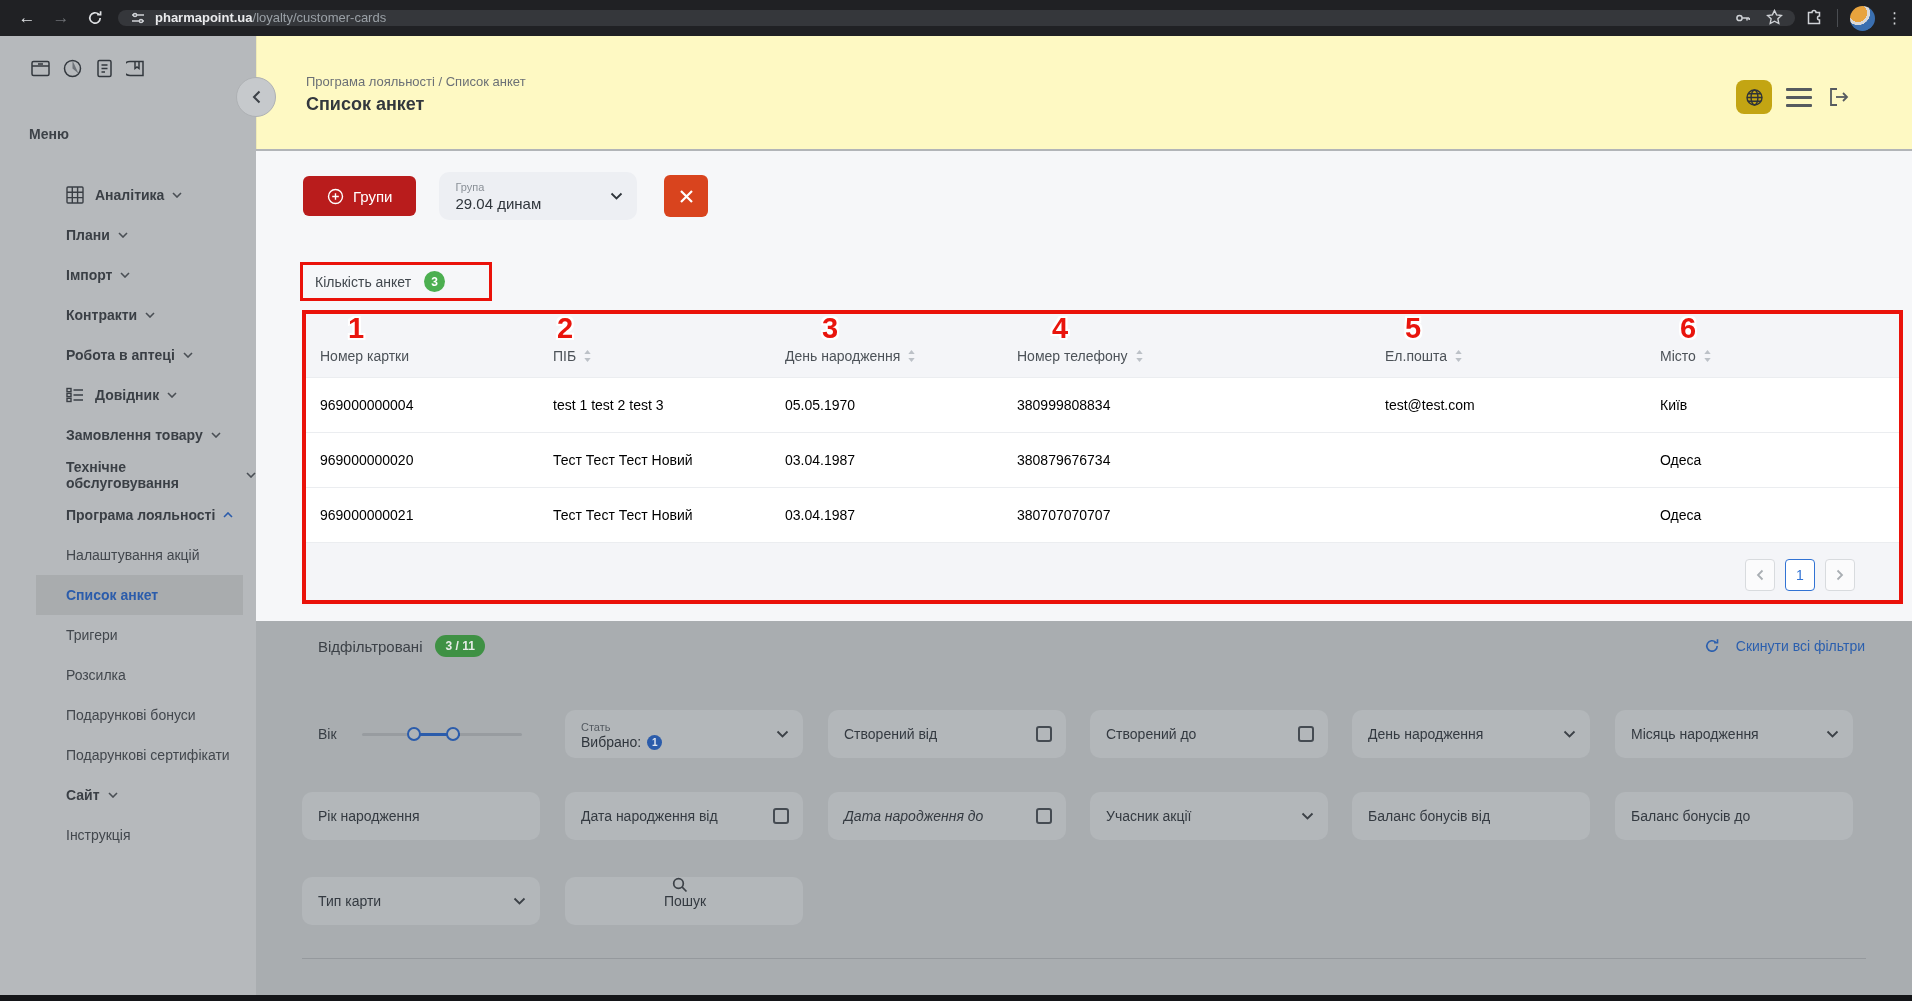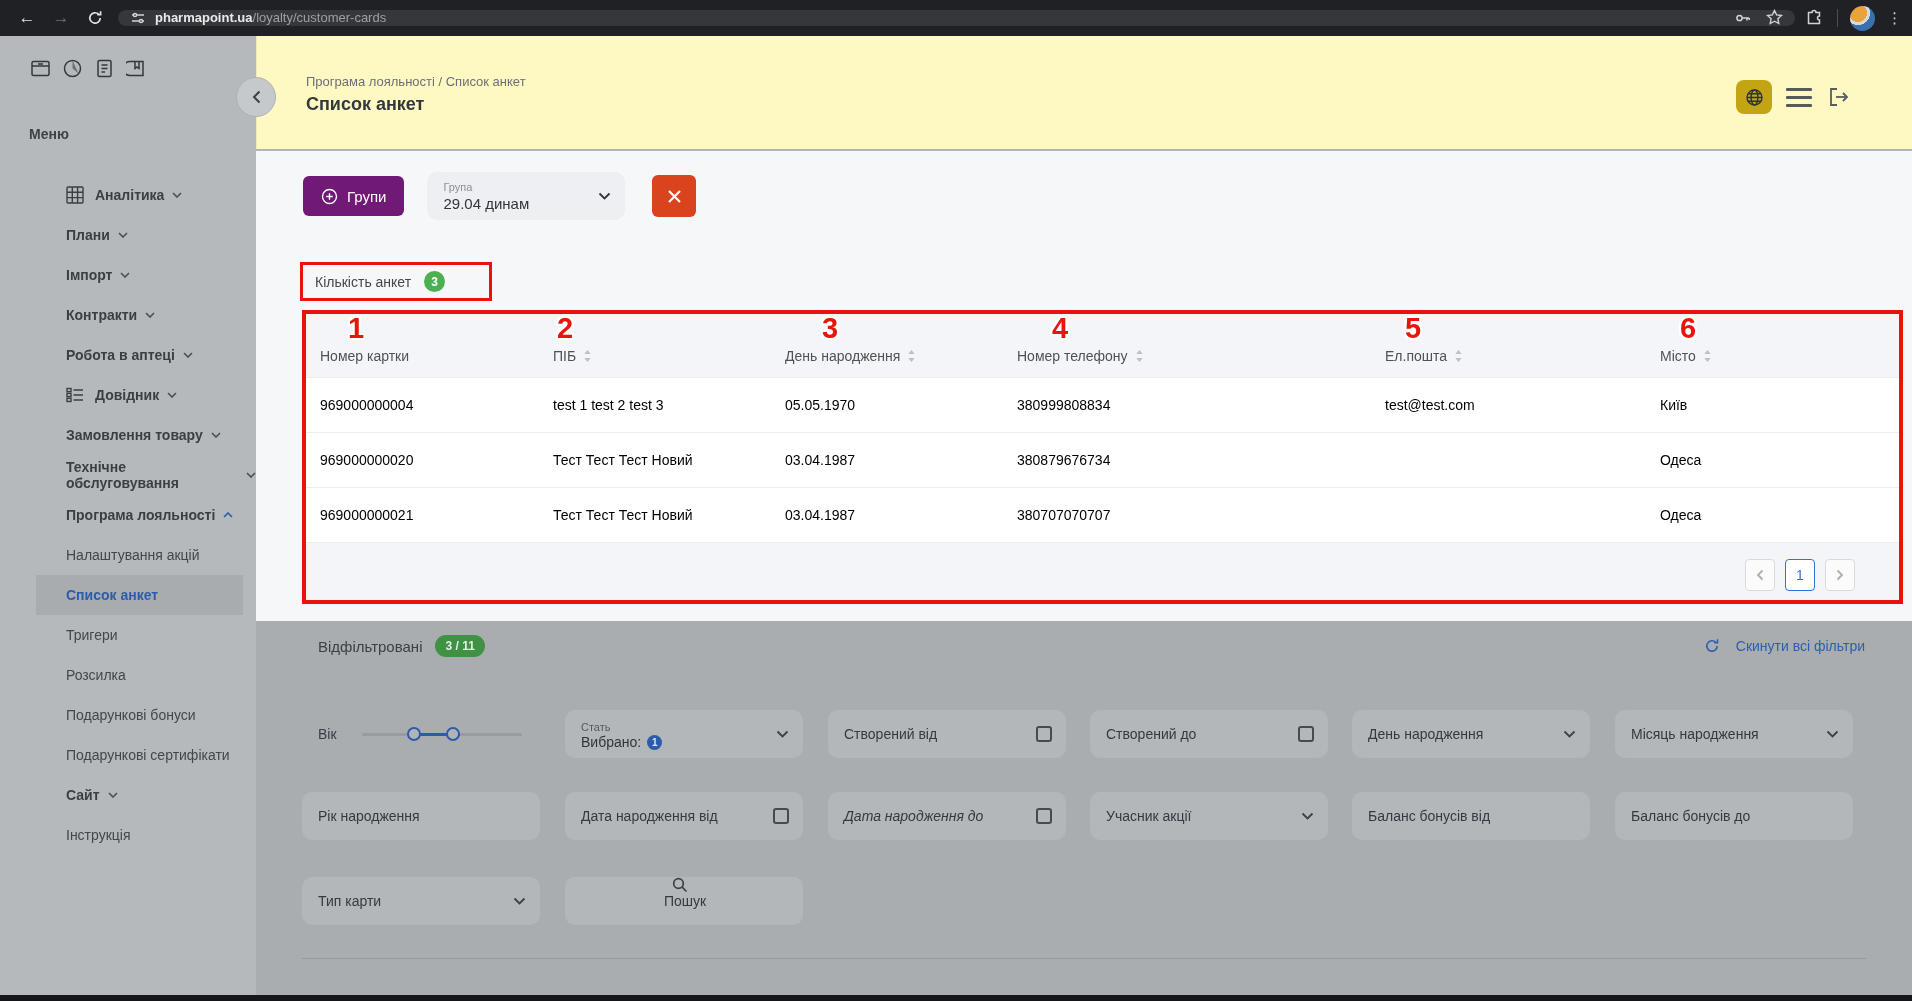--- a/index.html
+++ b/index.html
@@ -56,21 +56,21 @@
   .header-actions{position:absolute;right:62px;top:44px;display:flex;align-items:center;gap:14px;}
   .lang-btn{width:36px;height:34px;border:none;border-radius:8px;background:#c3a513;cursor:pointer;
             display:flex;align-items:center;justify-content:center;padding:0;}
   .burger{display:flex;flex-direction:column;gap:5px;cursor:pointer;}
   .burger i{display:block;width:26px;height:3px;background:#565b60;border-radius:1px;}
   .logout{cursor:pointer;display:flex;}
 
   
   .panel{position:absolute;left:256px;right:0;top:115px;height:470px;background:#f6f7f9;}
   .toolbar{position:absolute;left:47px;top:21px;height:48px;display:flex;align-items:center;}
-  .groups-btn{height:40px;padding:0 18px;border:none;border-radius:6px;background:#701a75;color:#fff;
+  .groups-btn{height:40px;padding:0 24px;border:none;border-radius:6px;background:#b91c1c;color:#fff;
               font-size:15px;font-family:inherit;display:flex;align-items:center;gap:9px;cursor:pointer;}
   .group-select{margin-left:23px;width:198px;height:48px;background:#edeff3;border-radius:10px;cursor:pointer;
                 display:flex;align-items:center;justify-content:space-between;padding:0 14px 0 16px;box-sizing:border-box;}
   .gs-label{font-size:11px;color:#8a9097;margin-bottom:2px;}
   .gs-value{font-size:15px;color:#30363c;}
   .clear-btn{margin-left:27px;width:44px;height:42px;border:none;border-radius:6px;background:#d9441e;
              cursor:pointer;display:flex;align-items:center;justify-content:center;}
   .counter{position:absolute;left:44px;top:111px;width:192px;height:39px;display:flex;align-items:center;
            padding-left:15px;box-sizing:border-box;}
   .counter .c-label{font-size:14px;color:#42484e;}

